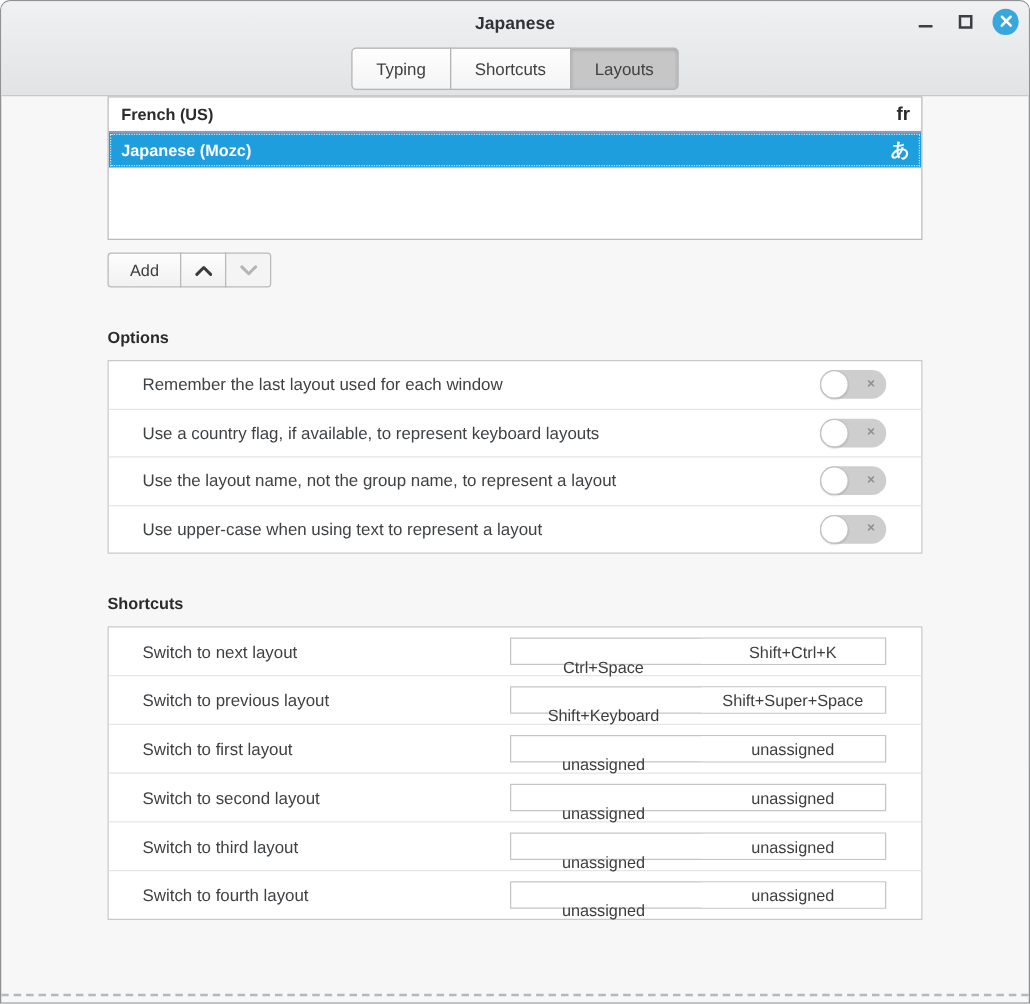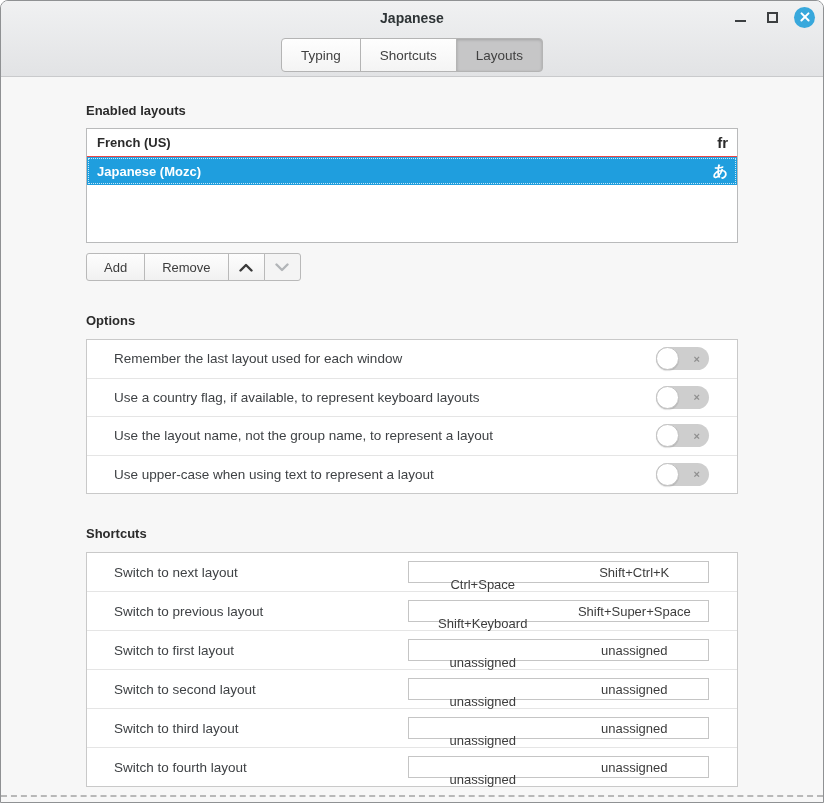--- a/index.html
+++ b/index.html
@@ -156,37 +156,35 @@
     </div>
     <div class="tabs">
       <button class="tab">Typing</button>
       <button class="tab">Shortcuts</button>
       <button class="tab active">Layouts</button>
     </div>
   </div>
 
   <div class="content">
 
-    <div class="section-heading h-layouts">Enabled layouts</div>
 
     <div class="listbox">
       <div class="list-row plain">
         <span class="layout-name">French (US)</span>
         <span class="layout-indicator">fr</span>
       </div>
       <div class="list-row selected">
         <span class="layout-name">Japanese (Mozc)</span>
         <span class="layout-indicator">あ</span>
       </div>
     </div>
 
     <div class="btnrow">
       <div class="group">
         <button class="btn">Add</button>
-        <button class="btn">Remove</button>
         <button class="btn square">
           <svg class="chev" width="14" height="9" viewBox="0 0 14 9">
             <polyline points="1.5,7.5 7,2 12.5,7.5" fill="none" stroke="#3a3a3a" stroke-width="2.4" stroke-linecap="round" stroke-linejoin="round"></polyline>
           </svg>
         </button>
         <button class="btn square disabled">
           <svg class="chev" width="14" height="9" viewBox="0 0 14 9">
             <polyline points="1.5,1.5 7,7 12.5,1.5" fill="none" stroke="#b2b5b8" stroke-width="2.4" stroke-linecap="round" stroke-linejoin="round"></polyline>
           </svg>
         </button>

